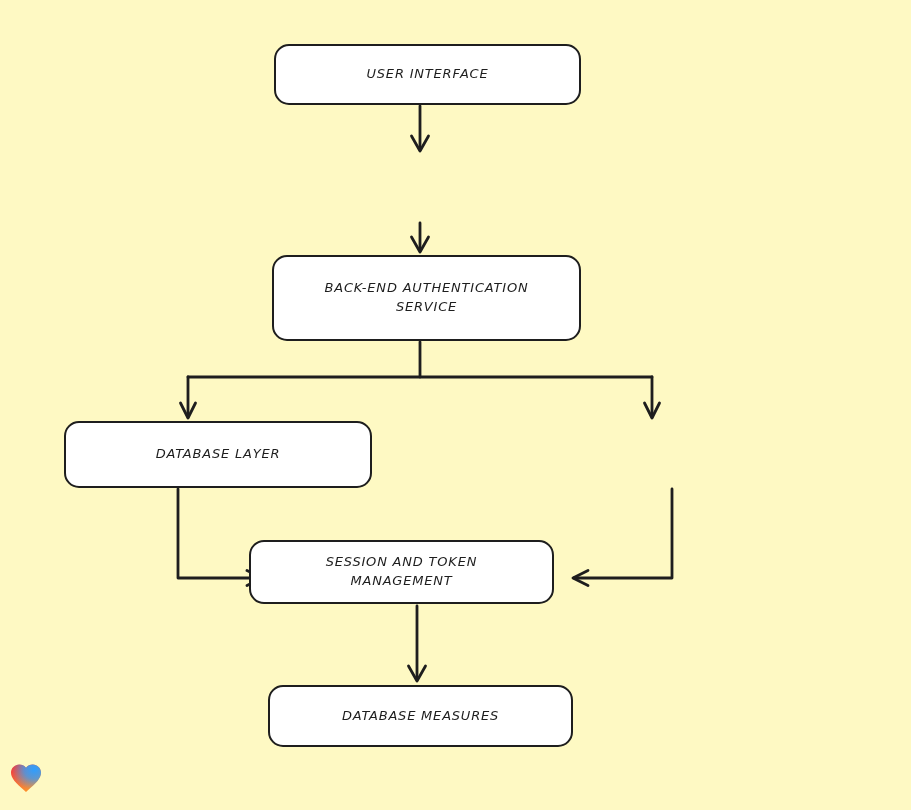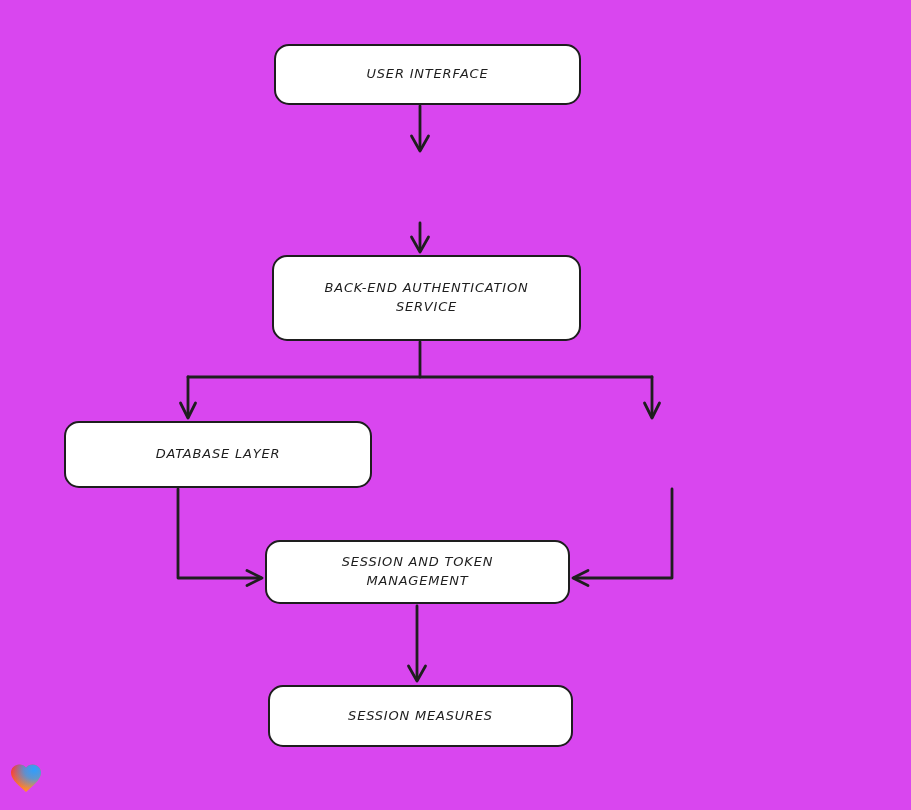--- a/index.html
+++ b/index.html
@@ -1,20 +1,20 @@
 <!DOCTYPE html>
 <html><head>
 <meta charset="utf-8">
 <style>
   html,body{margin:0;padding:0;}
   body{background:#ffffff;}
   .canvas{
     position:relative;
     width:911px;height:810px;
-    background:#d946ef;
+    background:#fef9c3;
     overflow:hidden;
     font-family:"DejaVu Sans","Liberation Sans",sans-serif;
   }
   .edges-layer{
     position:absolute;left:0;top:0;width:911px;height:810px;
     pointer-events:none;
   }
   .edges-layer path{
     stroke:#1e1e1e;stroke-width:2.8;fill:none;
     stroke-linecap:round;stroke-linejoin:round;
@@ -33,21 +33,21 @@
     line-height:1.45;
     letter-spacing:0.8px;
     color:#1e1e1e;
   }
   #node-user-interface               {left:274px;top:44px; width:307px;height:61px;}
   #node-front-end-api-calls          {left:272px;top:154px;width:308px;height:68px;}
   #node-back-end-auth-service        {left:272px;top:255px;width:309px;height:86px;}
   #node-back-end-auth-service .label {max-width:250px;}
   #node-database-layer               {left:64px; top:421px;width:308px;height:67px;}
   #node-third-party-authentication   {left:450px;top:421px;width:308px;height:67px;}
-  #node-session-token-management     {left:265px;top:540px;width:305px;height:64px;}
+  #node-session-token-management     {left:249px;top:540px;width:305px;height:64px;}
   #node-session-token-management .label{max-width:210px;}
   #node-security-measures            {left:268px;top:685px;width:305px;height:62px;}
   .heart-logo{
     position:absolute;left:8px;top:760px;width:36px;height:36px;
     cursor:pointer;
   }
 </style>
 </head>
 <body>
 
@@ -102,21 +102,21 @@
   <div class="node" id="node-database-layer">
     <span class="label">DATABASE LAYER</span>
   </div>
 
 
   <div class="node" id="node-session-token-management">
     <span class="label">SESSION AND TOKEN MANAGEMENT</span>
   </div>
 
   <div class="node" id="node-security-measures">
-    <span class="label">SESSION MEASURES</span>
+    <span class="label">DATABASE MEASURES</span>
   </div>
 
   <svg class="heart-logo" viewBox="0 0 24 24" aria-hidden="true">
     <defs>
       <linearGradient id="hg-base" x1="0" y1="0" x2="0.7" y2="1">
         <stop offset="0" stop-color="#f5313d"></stop>
         <stop offset="0.55" stop-color="#f3703a"></stop>
         <stop offset="1" stop-color="#ff9b29"></stop>
       </linearGradient>
       <radialGradient id="hg-blue" cx="0.78" cy="0.18" r="0.75">

